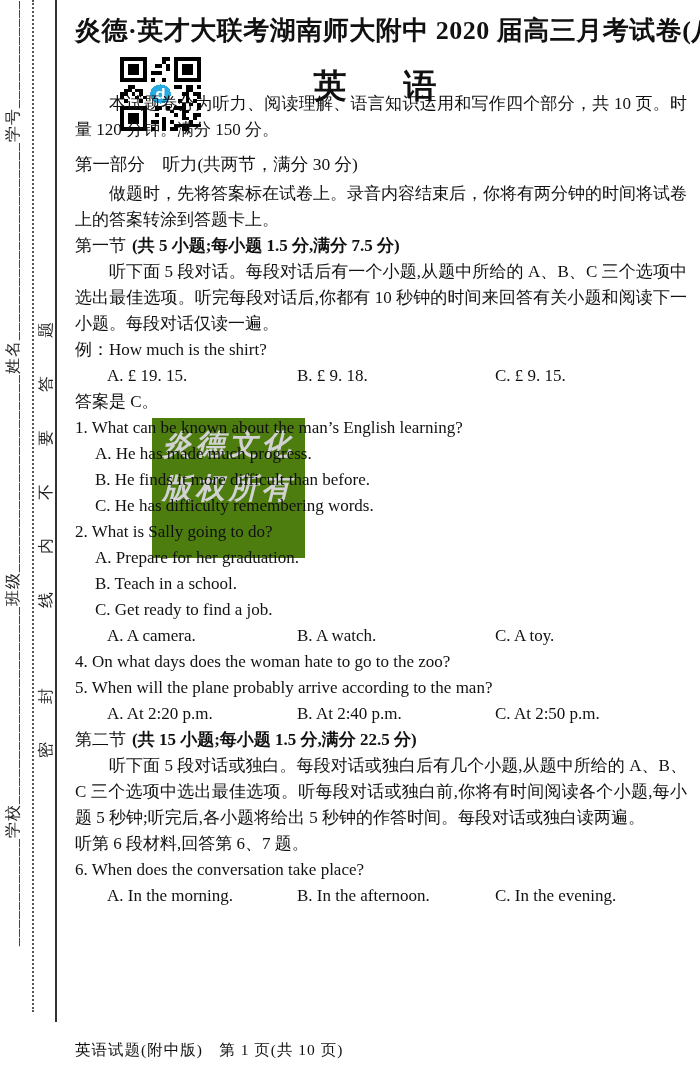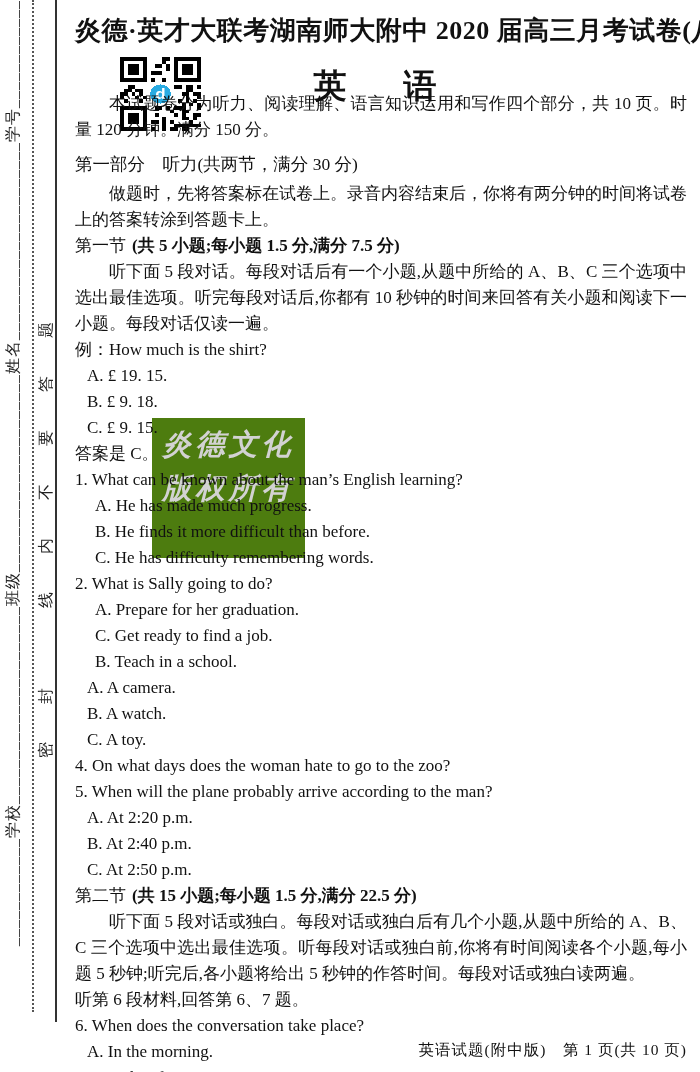--- a/index.html
+++ b/index.html
@@ -31,27 +31,27 @@
 
   
   .content{position:absolute;left:75px;top:0;width:612px;padding-top:91px;z-index:2;
            font-size:17px;line-height:26px;text-align:justify;}
   .content p{margin:0;}
   .indent{text-indent:2em;}
   .part-heading{margin:8px 0 4px 0 !important;font-weight:normal;font-size:17.5px;}
   .secline b{font-weight:normal;}
   .secline .kai{font-weight:600;margin-left:6px;}
   .opt-stack{margin-left:20px !important;}
-  .opt-row{display:flex;margin-left:12px;flex-direction:column;}
+  .opt-row{display:flex;margin-left:32px;}
   .oa{width:190px;}
   .ob{width:198px;}
   .oc{flex:1;}
 
   
-  .footer{position:absolute;left:75px;top:1040px;width:612px;text-align:right;
+  .footer{position:absolute;left:75px;top:1040px;width:612px;text-align:left;
           font-size:15.5px;z-index:2;letter-spacing:1px;}
 </style>
 </head>
 <body>
 
 <div class="seal-dotted"></div>
 <div class="seal-solid"></div>
 <div class="rot seal-fields">____________学校______________________班级______________________姓名______________________学号____________</div>
 <div class="rot seal-warning">密封 线内不要答题</div>
 
@@ -186,22 +186,22 @@
   </div>
   <p>答案是 C。</p>
 
   <p>1. What can be known about the man’s English learning?</p>
   <p class="opt-stack">A. He has made much progress.</p>
   <p class="opt-stack">B. He finds it more difficult than before.</p>
   <p class="opt-stack">C. He has difficulty remembering words.</p>
 
   <p>2. What is Sally going to do?</p>
   <p class="opt-stack">A. Prepare for her graduation.</p>
+  <p class="opt-stack">B. Teach in a school.</p>
   <p class="opt-stack">C. Get ready to find a job.</p>
-  <p class="opt-stack">B. Teach in a school.</p>
 
   <div class="opt-row">
     <span class="oa">A. A camera.</span>
     <span class="ob">B. A watch.</span>
     <span class="oc">C. A toy.</span>
   </div>
 
   <p>4. On what days does the woman hate to go to the zoo?</p>
 
   <p>5. When will the plane probably arrive according to the man?</p>

